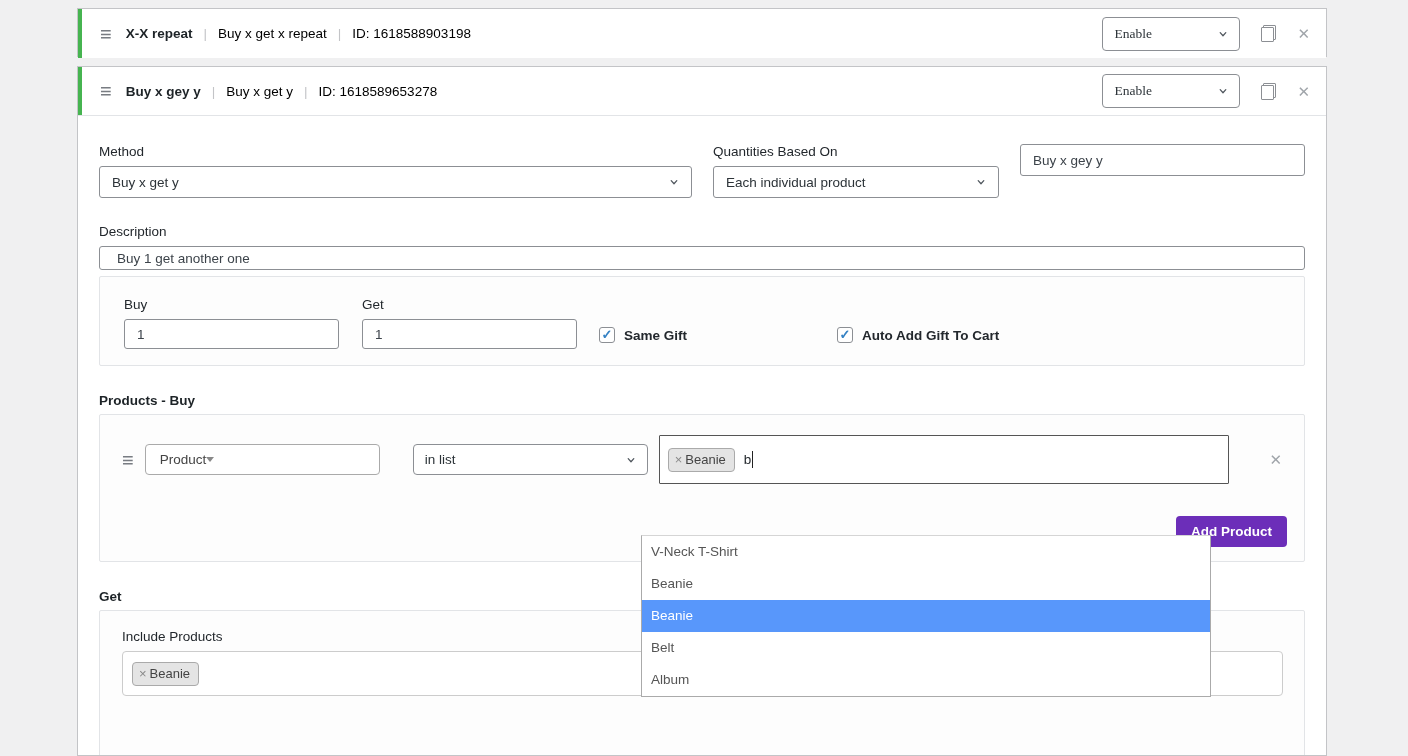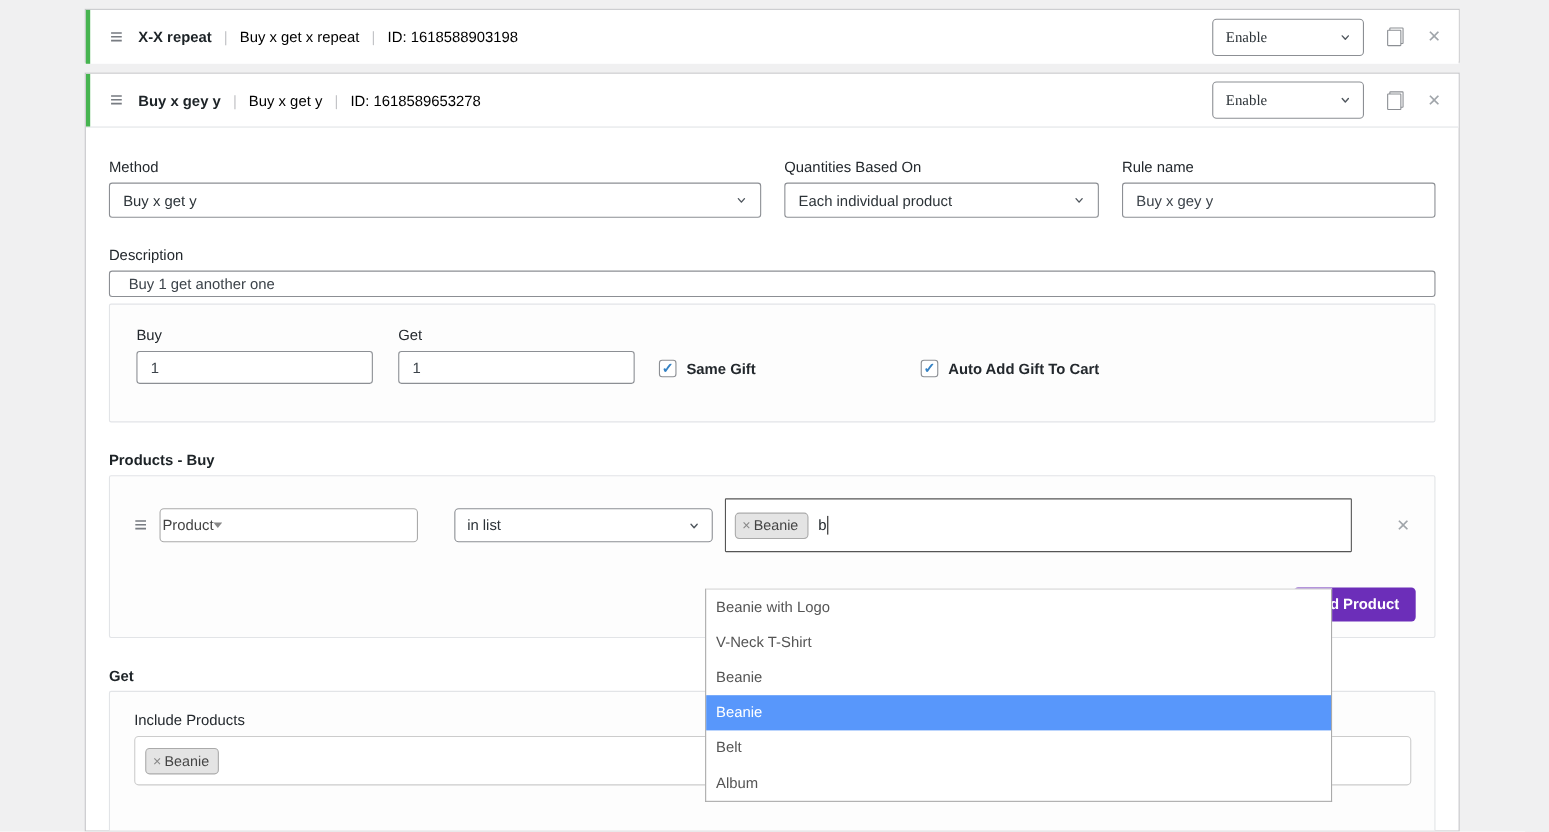--- a/index.html
+++ b/index.html
@@ -72,41 +72,41 @@
   }
   .f-desc { margin-top:26px; }
   .f-desc input { height:24px;padding-left:17px; }
 
   .section-heading { margin-top:27px; font-weight:700; font-size:13.5px; color:#1d2327; line-height:15px; }
   .section-box {
     margin-top:6px; background:#fdfdfd; border:1px solid #e2e4e7; border-radius:2px;
   }
 
   
-  .qty-box { padding:20px 24px 34px 24px; display:flex; align-items:flex-end; }
+  .qty-box { padding:20px 24px 16px 24px; display:flex; align-items:flex-end; }
   .qfield { width:215px; flex:none; }
   .qfield + .qfield { margin-left:23px; }
   .qfield input { height:30px; }
   .cb-group { display:flex; align-items:center; margin-bottom:6px; margin-left:22px; }
   .cb-group + .cb-group { margin-left:150px; }
   .checkbox {
     width:16px; height:16px; background:#fff; border:1px solid #8c8f94; border-radius:3px;
     color:#3582c4; font-size:13px; font-weight:700; line-height:14px; text-align:center;
     cursor:pointer; flex:none;
   }
   .cb-label { margin-left:9px; font-weight:700; color:#23282d; }
 
   
   .prod-box { position:relative; height:148px; padding:20px 22px; }
   .prod-row { display:flex; align-items:center; }
   .prod-row .drag-icon { margin-right:11px; }
   .sel-product {
     width:235px; height:31px; border:1px solid #aaa; border-radius:4px; background:#fff;
     display:flex; align-items:center; justify-content:flex-start;
-    padding:0 2px; color:#444; cursor:pointer; flex:none;
+    padding:0 14px; color:#444; cursor:pointer; flex:none;
   }
   .tri-down { width:0; height:0; border-left:4px solid transparent; border-right:4px solid transparent; border-top:5px solid #888; }
   .sel-inlist {
     width:235px; height:31px; margin-left:33px; border:1px solid #8c8f94; border-radius:4px;
     background:#fff; display:flex; align-items:center; justify-content:space-between;
     padding:0 9px 0 11px; color:#2c3338; cursor:pointer; flex:none;
   }
   .multiselect {
     margin-left:11px; width:570px; height:49px; background:#fff;
     border:1px solid #555; border-radius:1px;
@@ -205,21 +205,20 @@
       <div class="f-qbo">
         <span class="field-label">Quantities Based On</span>
         <div class="fake-select">
           <span>Each individual product</span>
           <svg class="chev" viewBox="0 0 20 20">
               <polyline points="6,8 10,12.5 14,8"></polyline>
             </svg>
         </div>
       </div>
       <div class="f-name">
-        <span class="field-label">Rule name</span>
         <input class="text-input" value="Buy x gey y" style="">
       </div>
     </div>
 
     <div class="f-desc">
       <span class="field-label">Description</span>
       <input class="text-input" value="Buy 1 get another one" style="">
     </div>
 
     <div class="section-box qty-box">
@@ -278,19 +277,18 @@
               <span>Beanie</span>
             </span>
         </div>
         <div class="ms-empty"></div>
       </div>
     </div>
   </div>
 </div>
 
 <div class="s2-dropdown">
-  <div class="s2-option">Beanie with Logo</div>
   <div class="s2-option">V-Neck T-Shirt</div>
   <div class="s2-option">Beanie</div>
   <div class="s2-option highlighted">Beanie</div>
   <div class="s2-option">Belt</div>
   <div class="s2-option">Album</div>
 </div>
 
 </body></html>

